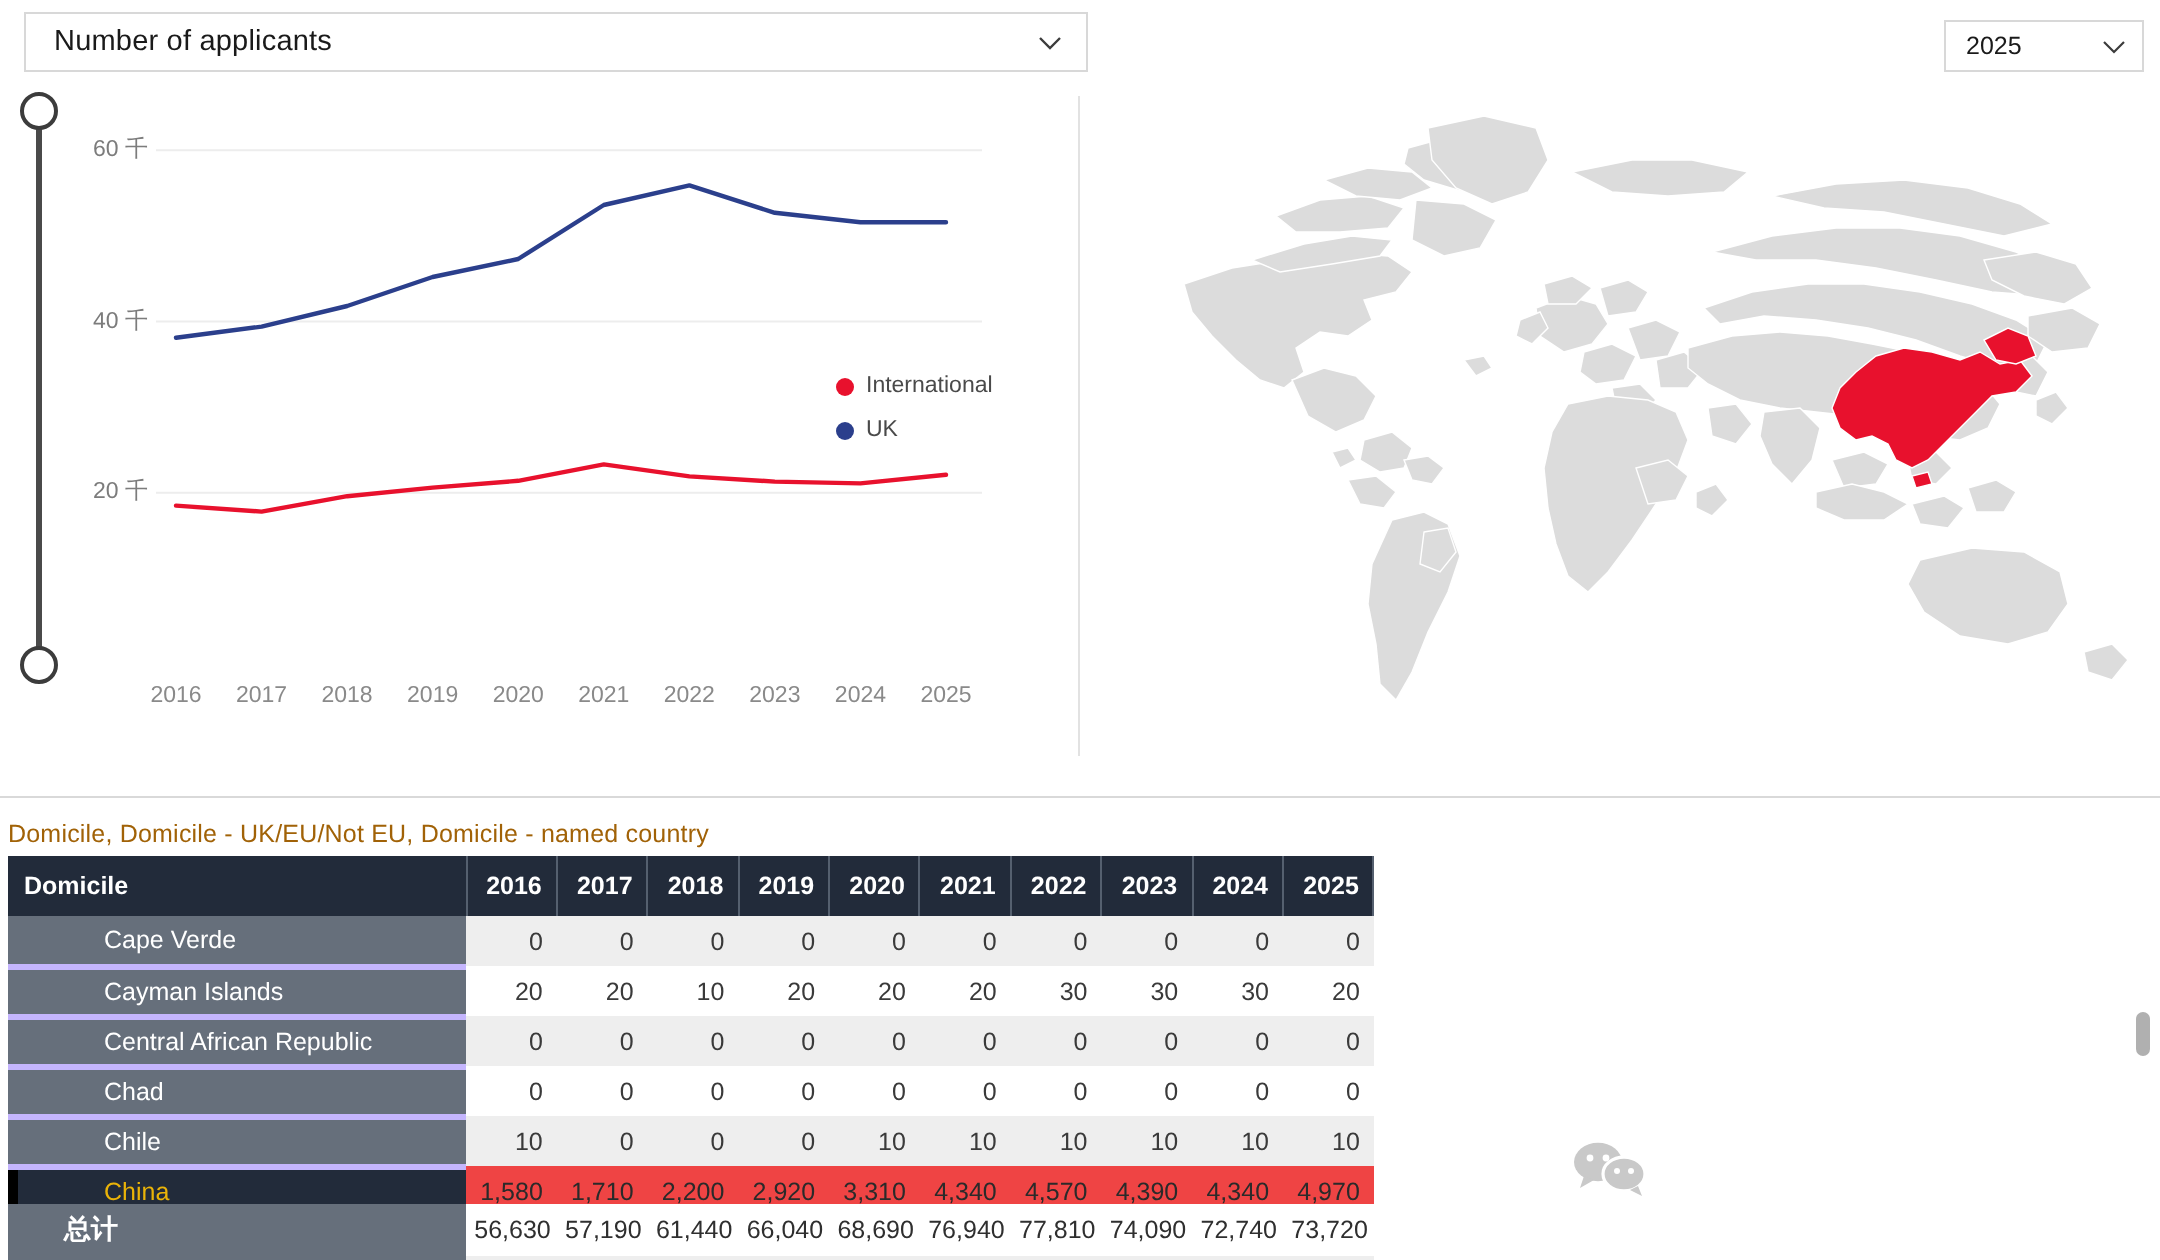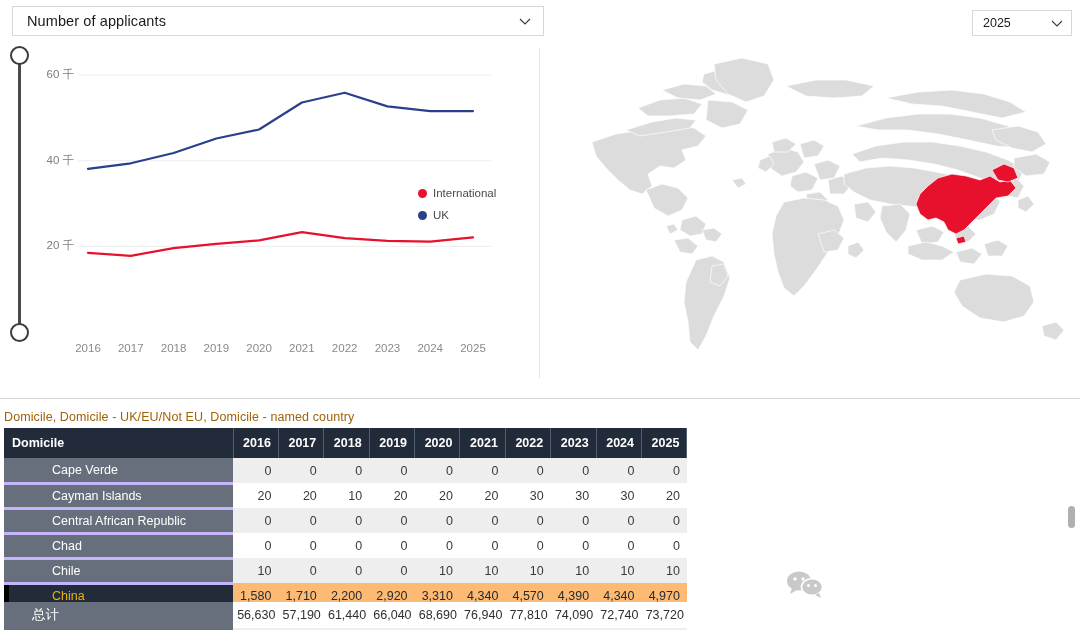--- a/index.html
+++ b/index.html
@@ -110,29 +110,29 @@
   tbody td.val {
     font-size: 12.5px; color: #3a3a3a; text-align: right;
     padding: 0 7px 0 0; height: 25px;
   }
   tbody tr.odd td.val { background: #eeeeee; }
   tbody tr.even td.val { background: #ffffff; text-align: right; }
   tbody tr.sel td.name {
     background: #222b3a; color: #eab308;
     box-shadow: inset 5px 0 0 0 #000000;
   }
-  tbody tr.sel td.val { background: #fdba74; color: #2a2a2a; }
+  tbody tr.sel td.val { background: #ef4444; color: #2a2a2a; }
 
   .total-row {
     position: absolute; left: 4px; top: 602px; width: 683px; height: 26px;
     display: flex; align-items: center;
   }
   .total-row .tl {
     width: 229px; height: 26px; background: #666f7b; color: #fff;
-    font-size: 13.5px; font-weight: normal;
+    font-size: 13.5px; font-weight: bold;
     display: flex; align-items: center; padding-left: 28px;
   }
   .total-row .tvals {
     flex: 1; height: 26px; background: #ffffff;
     display: flex; align-items: center;
   }
   .total-row .tv {
     width: 45.4px; text-align: right; padding-right: 3px;
     font-size: 12.5px; color: #2f2f2f;
   }

